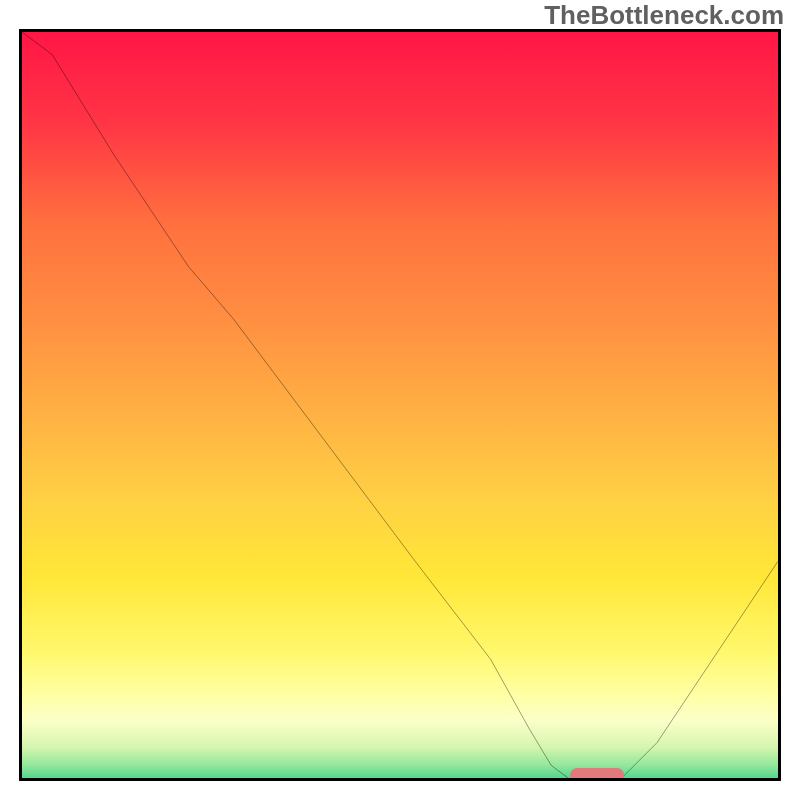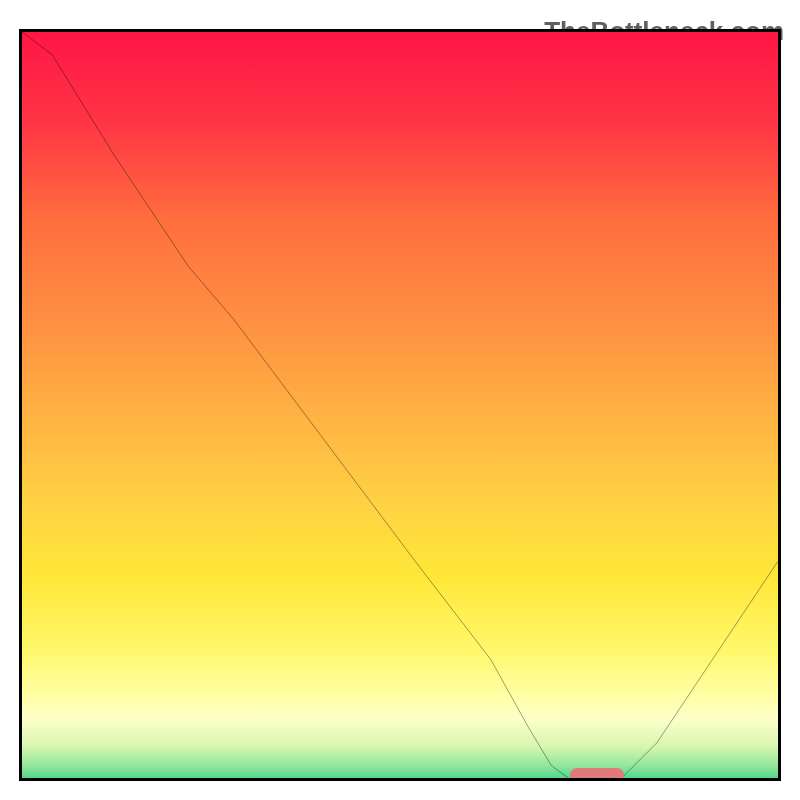--- a/index.html
+++ b/index.html
@@ -10,21 +10,21 @@
     background: #ffffff;
     overflow: hidden;
   }
   .wrap {
     position: relative;
     width: 800px;
     height: 800px;
   }
   .watermark {
     position: absolute;
-    top: 16px;
+    top: 0;
     right: 16px;
     font-family: Arial, Helvetica, sans-serif;
     font-size: 26px;
     font-weight: 600;
     color: #606060;
   }
   .plot-frame {
     position: absolute;
     left: 19px;
     top: 29px;

